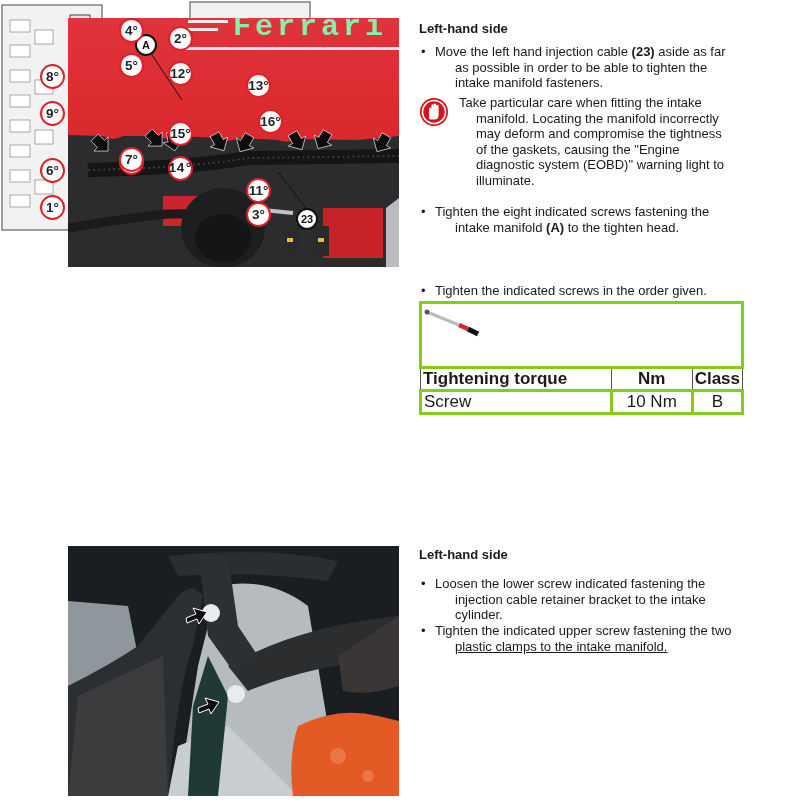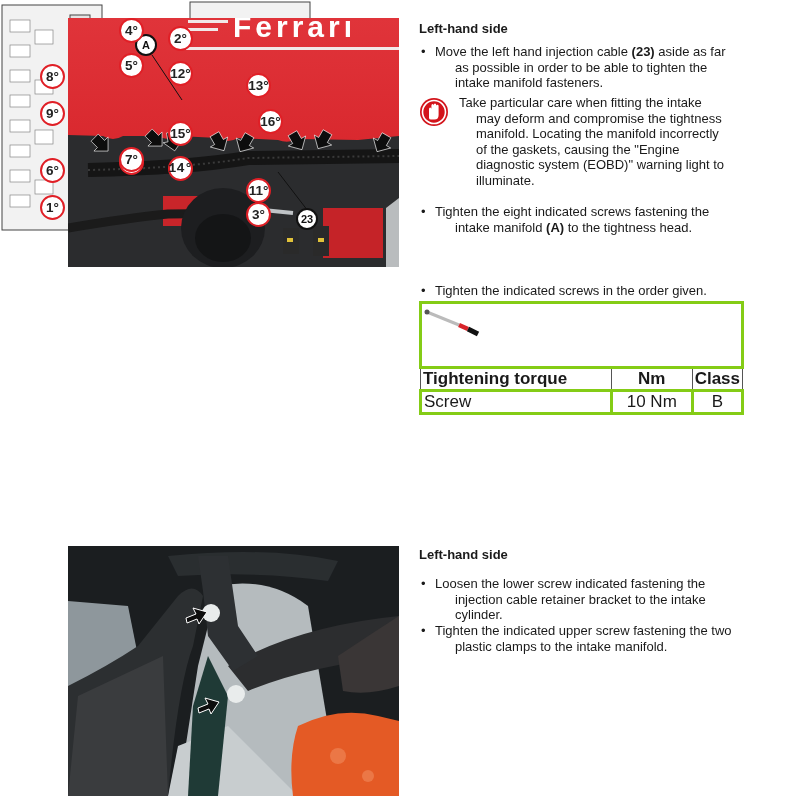--- a/index.html
+++ b/index.html
@@ -82,21 +82,21 @@
       <path d="M220 118 l9 0 l0 -5 l10 10 l-10 10 l0 -5 l-9 0 z" transform="rotate(60 229 123)"></path>
       <path d="M246 117 l9 0 l0 -5 l10 10 l-10 10 l0 -5 l-9 0 z" transform="rotate(120 255 122)"></path>
       <path d="M305 120 l9 0 l0 -5 l10 10 l-10 10 l0 -5 l-9 0 z" transform="rotate(120 314 125)"></path>
     </g>
 
     <line x1="84" y1="37" x2="114" y2="82" stroke="#111" stroke-width="1"></line>
     <line x1="210" y1="154" x2="240" y2="193" stroke="#111" stroke-width="1"></line>
   </svg>
   <div class="lbl" style="left:67px;top:16px;">A</div>
   <div class="lbl" style="left:228px;top:190px;">23</div>
-  <div class="abs" style="left:165px;top:-8px;color:#ffffff;font-family:Liberation Sans, sans-serif;font-weight:bold;font-size:30px;letter-spacing:4px;">Ferrari</div>
+  <div class="abs" style="left:165px;top:-8px;color:#86efac;font-family:Liberation Mono, monospace;font-weight:bold;font-size:30px;letter-spacing:4px;">Ferrari</div>
 </div>
 
 <div class="abs heading" style="left:419px;top:21px;">Left-hand side</div>
 
 <div class="abs para" style="left:421px;top:44px;width:380px;">
   <div style="position:relative;">
     <span class="bullet">•</span>
     <div class="indent-first">
       <span>Move the left hand injection cable </span><b>(23)</b><span> aside as far</span>
     </div>
@@ -107,33 +107,33 @@
 
 <div class="abs" style="left:419px;top:97px;width:30px;height:30px;">
   <svg width="30" height="30" viewBox="0 0 30 30">
     <circle cx="15" cy="15" r="14" fill="#d3141b"></circle>
     <circle cx="15" cy="15" r="11.5" fill="none" stroke="#fff" stroke-width="1.6"></circle>
     <path d="M10 21 L10 12 Q10 10.5 11.2 10.5 Q12.4 10.5 12.4 12 L12.4 8.5 Q12.4 7 13.6 7 Q14.8 7 14.8 8.5 L14.8 8 Q14.8 6.5 16 6.5 Q17.2 6.5 17.2 8 L17.2 9 Q17.2 7.8 18.4 7.8 Q19.6 7.8 19.6 9 L19.6 18 Q19.6 22.5 15.5 22.5 L12 22.5 Q10 22.5 10 21 Z" fill="#fff"></path>
   </svg>
 </div>
 <div class="abs para" style="left:459px;top:95px;width:340px;">
   <div>Take particular care when fitting the intake</div>
+  <div style="padding-left:17px;">manifold. Locating the manifold incorrectly</div>
   <div style="padding-left:17px;">may deform and compromise the tightness</div>
-  <div style="padding-left:17px;">manifold. Locating the manifold incorrectly</div>
   <div style="padding-left:17px;">of the gaskets, causing the "Engine</div>
   <div style="padding-left:17px;">diagnostic system (EOBD)" warning light to</div>
   <div style="padding-left:17px;">illuminate.</div>
 </div>
 
 <div class="abs para" style="left:421px;top:204px;width:380px;">
   <div style="position:relative;">
     <span class="bullet">•</span>
     <div class="indent-first">Tighten the eight indicated screws fastening the</div>
     <div style="padding-left:34px;">
-      <span>intake manifold </span><b>(A)</b><span> to the tightness head.</span>
+      <span>intake manifold </span><b>(A)</b><span> to the tighten head.</span>
     </div>
   </div>
 </div>
 
 <div id="diagram">
   <svg width="320" height="240" viewBox="0 0 320 240">
     <g fill="none" stroke="#444" stroke-width="1">
 
       <rect x="2" y="5" width="100" height="225" fill="#f2f2f2"></rect>
       <rect x="70" y="15" width="20" height="215" fill="#e4e4e4"></rect>
@@ -302,15 +302,15 @@
     <div class="indent-first">Loosen the lower screw indicated fastening the</div>
     <div style="padding-left:34px;">injection cable retainer bracket to the intake</div>
     <div style="padding-left:34px;">cylinder.</div>
   </div>
 </div>
 
 <div class="abs para" style="left:421px;top:623px;width:385px;">
   <div style="position:relative;">
     <span class="bullet">•</span>
     <div class="indent-first">Tighten the indicated upper screw fastening the two</div>
-    <div style="padding-left:34px;">plastic clamps to the intake manifold.</div>
+    <div style="padding-left:34px;text-decoration:underline;">plastic clamps to the intake manifold.</div>
   </div>
 </div>
 
 </body></html>

